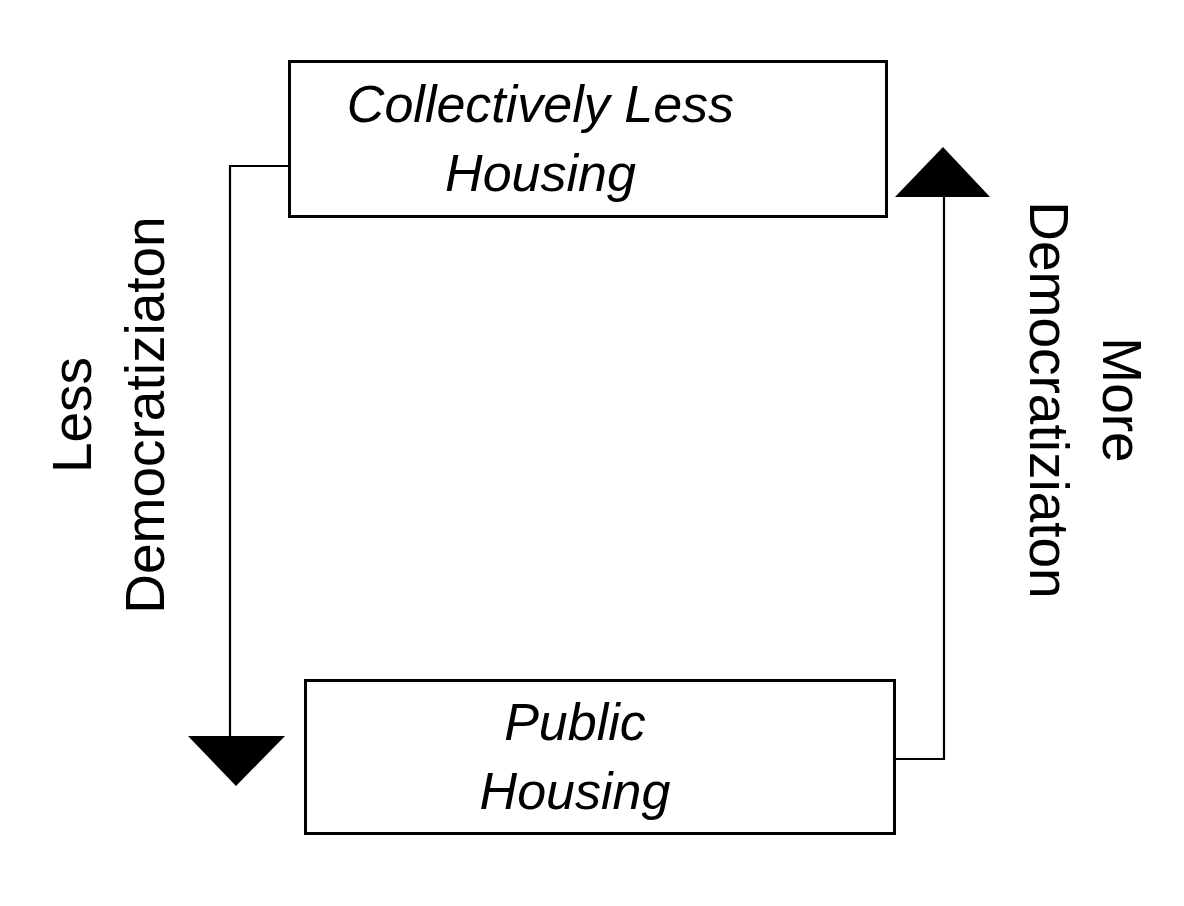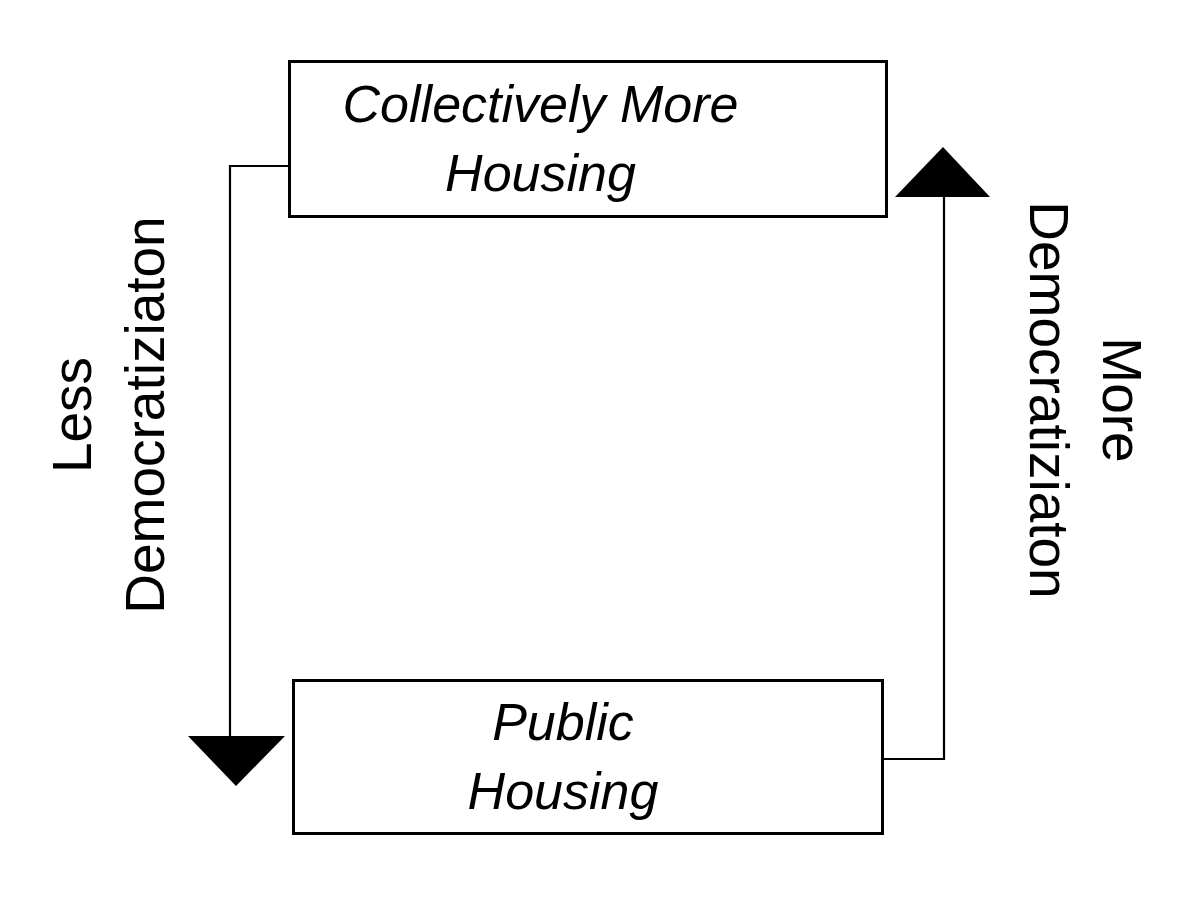--- a/index.html
+++ b/index.html
@@ -46,21 +46,21 @@
     font-size: 52px;
     line-height: 1.32;
     white-space: nowrap;
   }
   .box-top {
     left: 288px; top: 60px;
     width: 600px; height: 158px;
     padding-right: 95px;
   }
   .box-bottom {
-    left: 292px; top: 679px;
+    left: 304px; top: 679px;
     width: 592px; height: 156px;
     padding-right: 50px;
   }
   .axis-label {
     position: absolute;
     font-size: 55px;
     line-height: 1.32;
     text-align: center;
     white-space: nowrap;
   }
@@ -81,21 +81,21 @@
   <svg class="connectors" viewBox="0 0 1184 906">
 
     <polyline class="stroke" points="289,166 230,166 230,737"></polyline>
     <polygon class="fillshape" points="188,736 285,736 236,786"></polygon>
 
     <polyline class="stroke" points="883,759 944,759 944,196"></polyline>
     <polygon class="fillshape" points="895,197 990,197 943,147"></polygon>
   </svg>
 
   <div class="box box-top">
-    <div>Collectively More</div>
+    <div>Collectively Less</div>
     <div>Housing</div>
   </div>
 
   <div class="box box-bottom">
     <div>Public</div>
     <div>Housing</div>
   </div>
 
   <div class="axis-label label-left">
     <div>Less</div>

